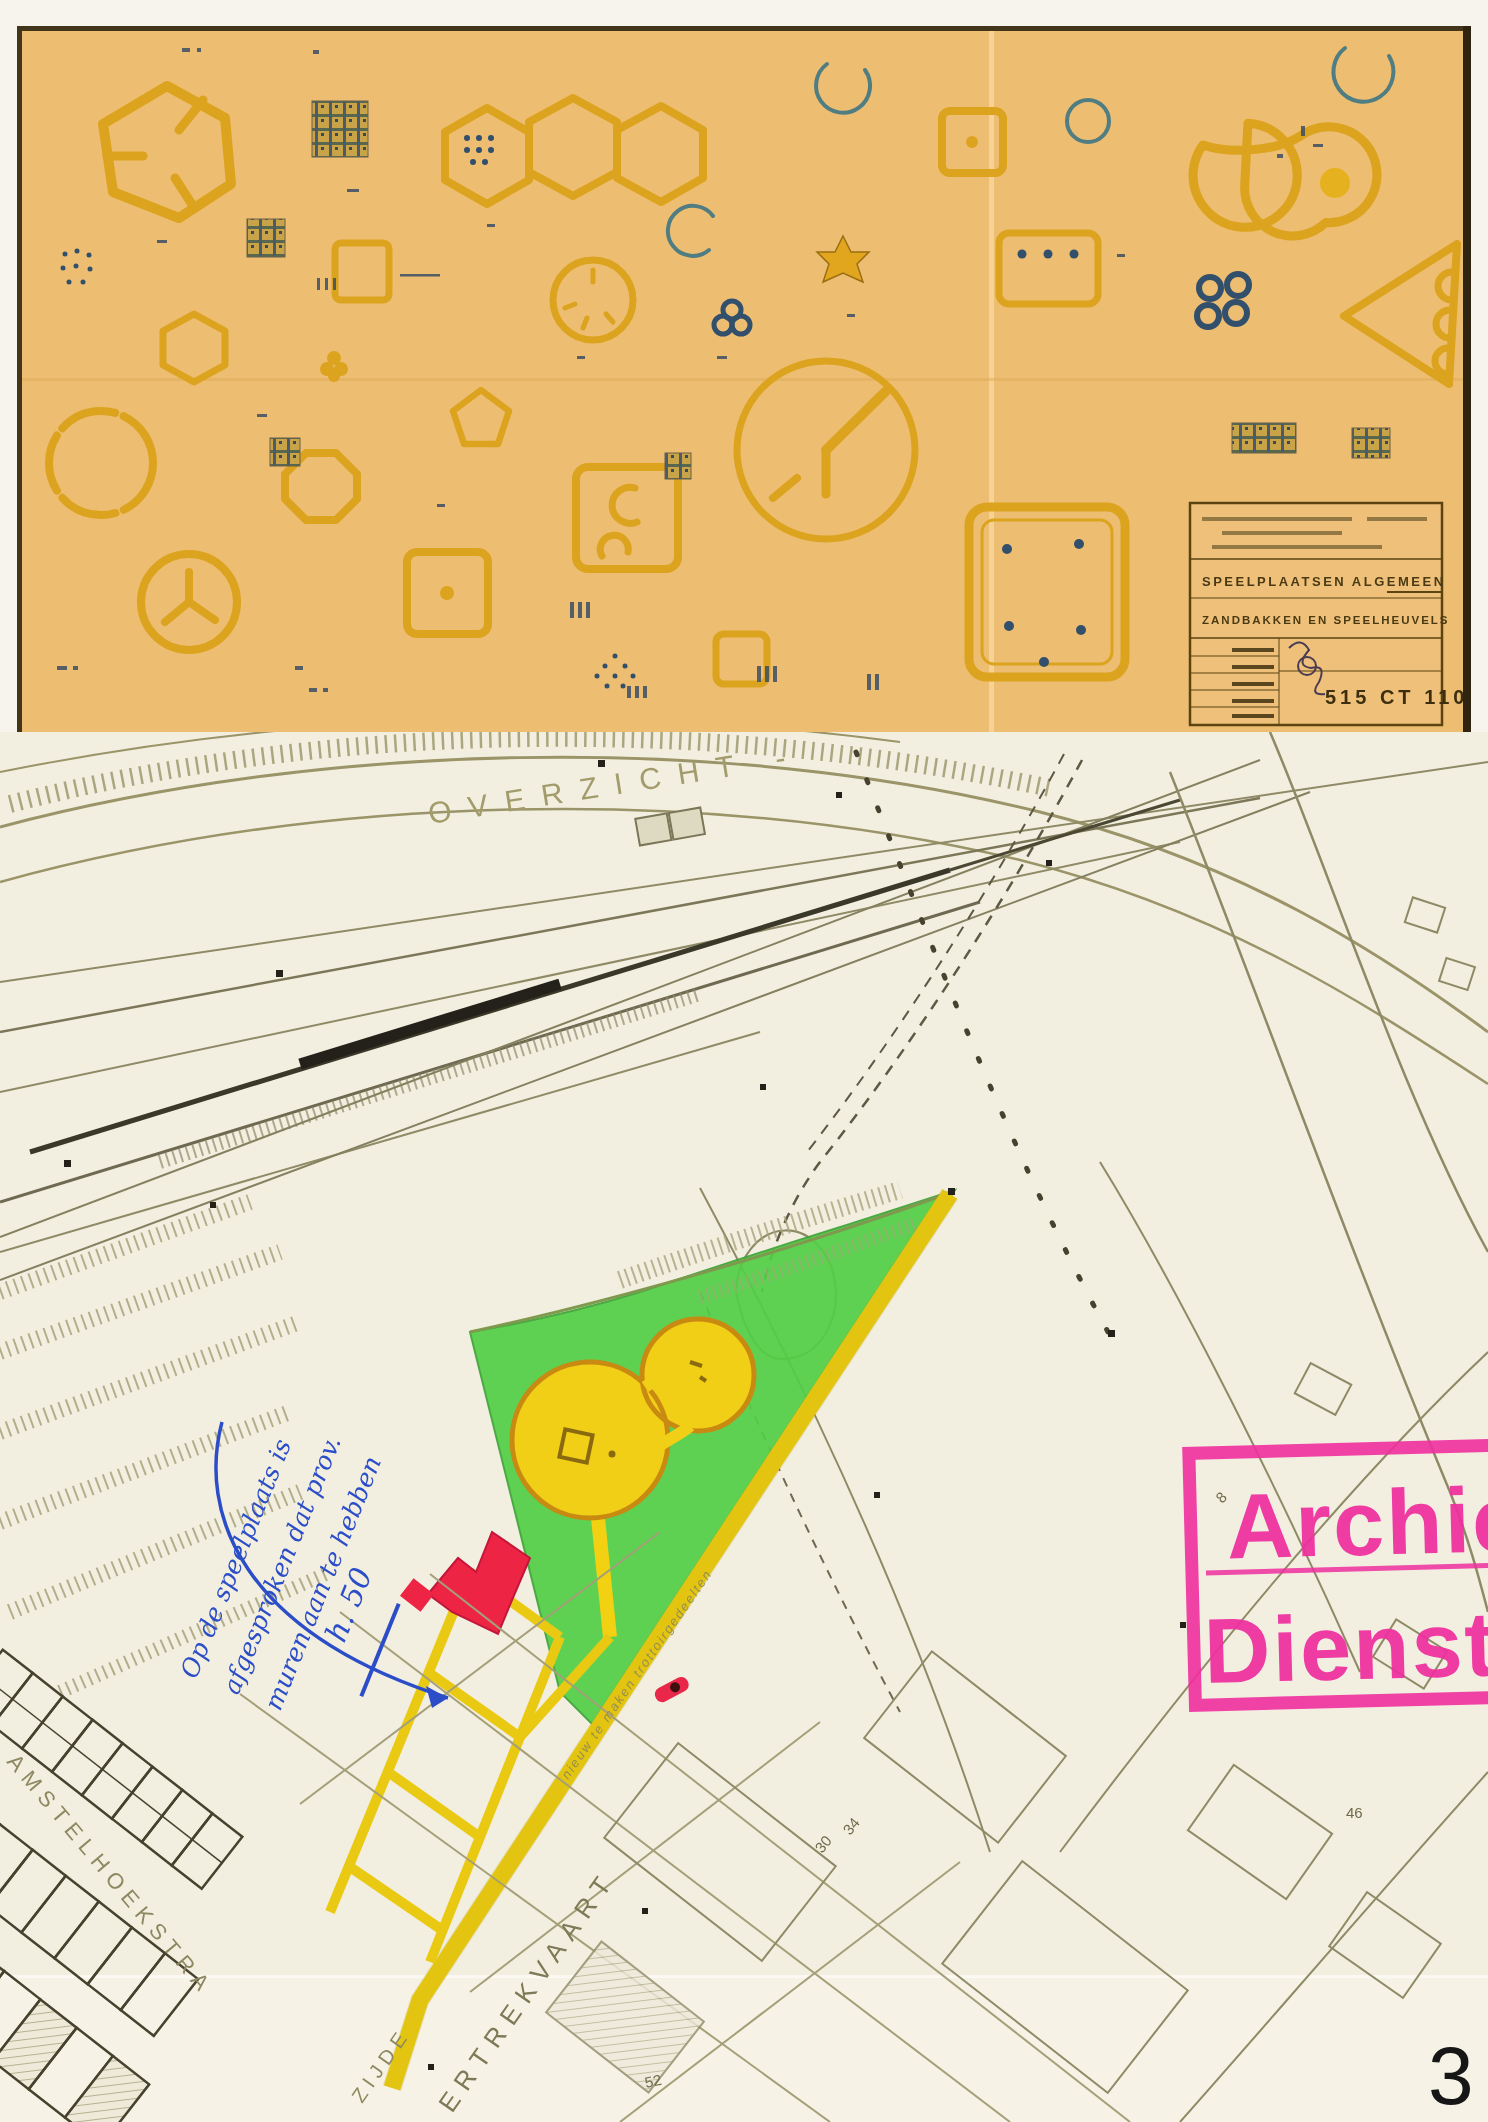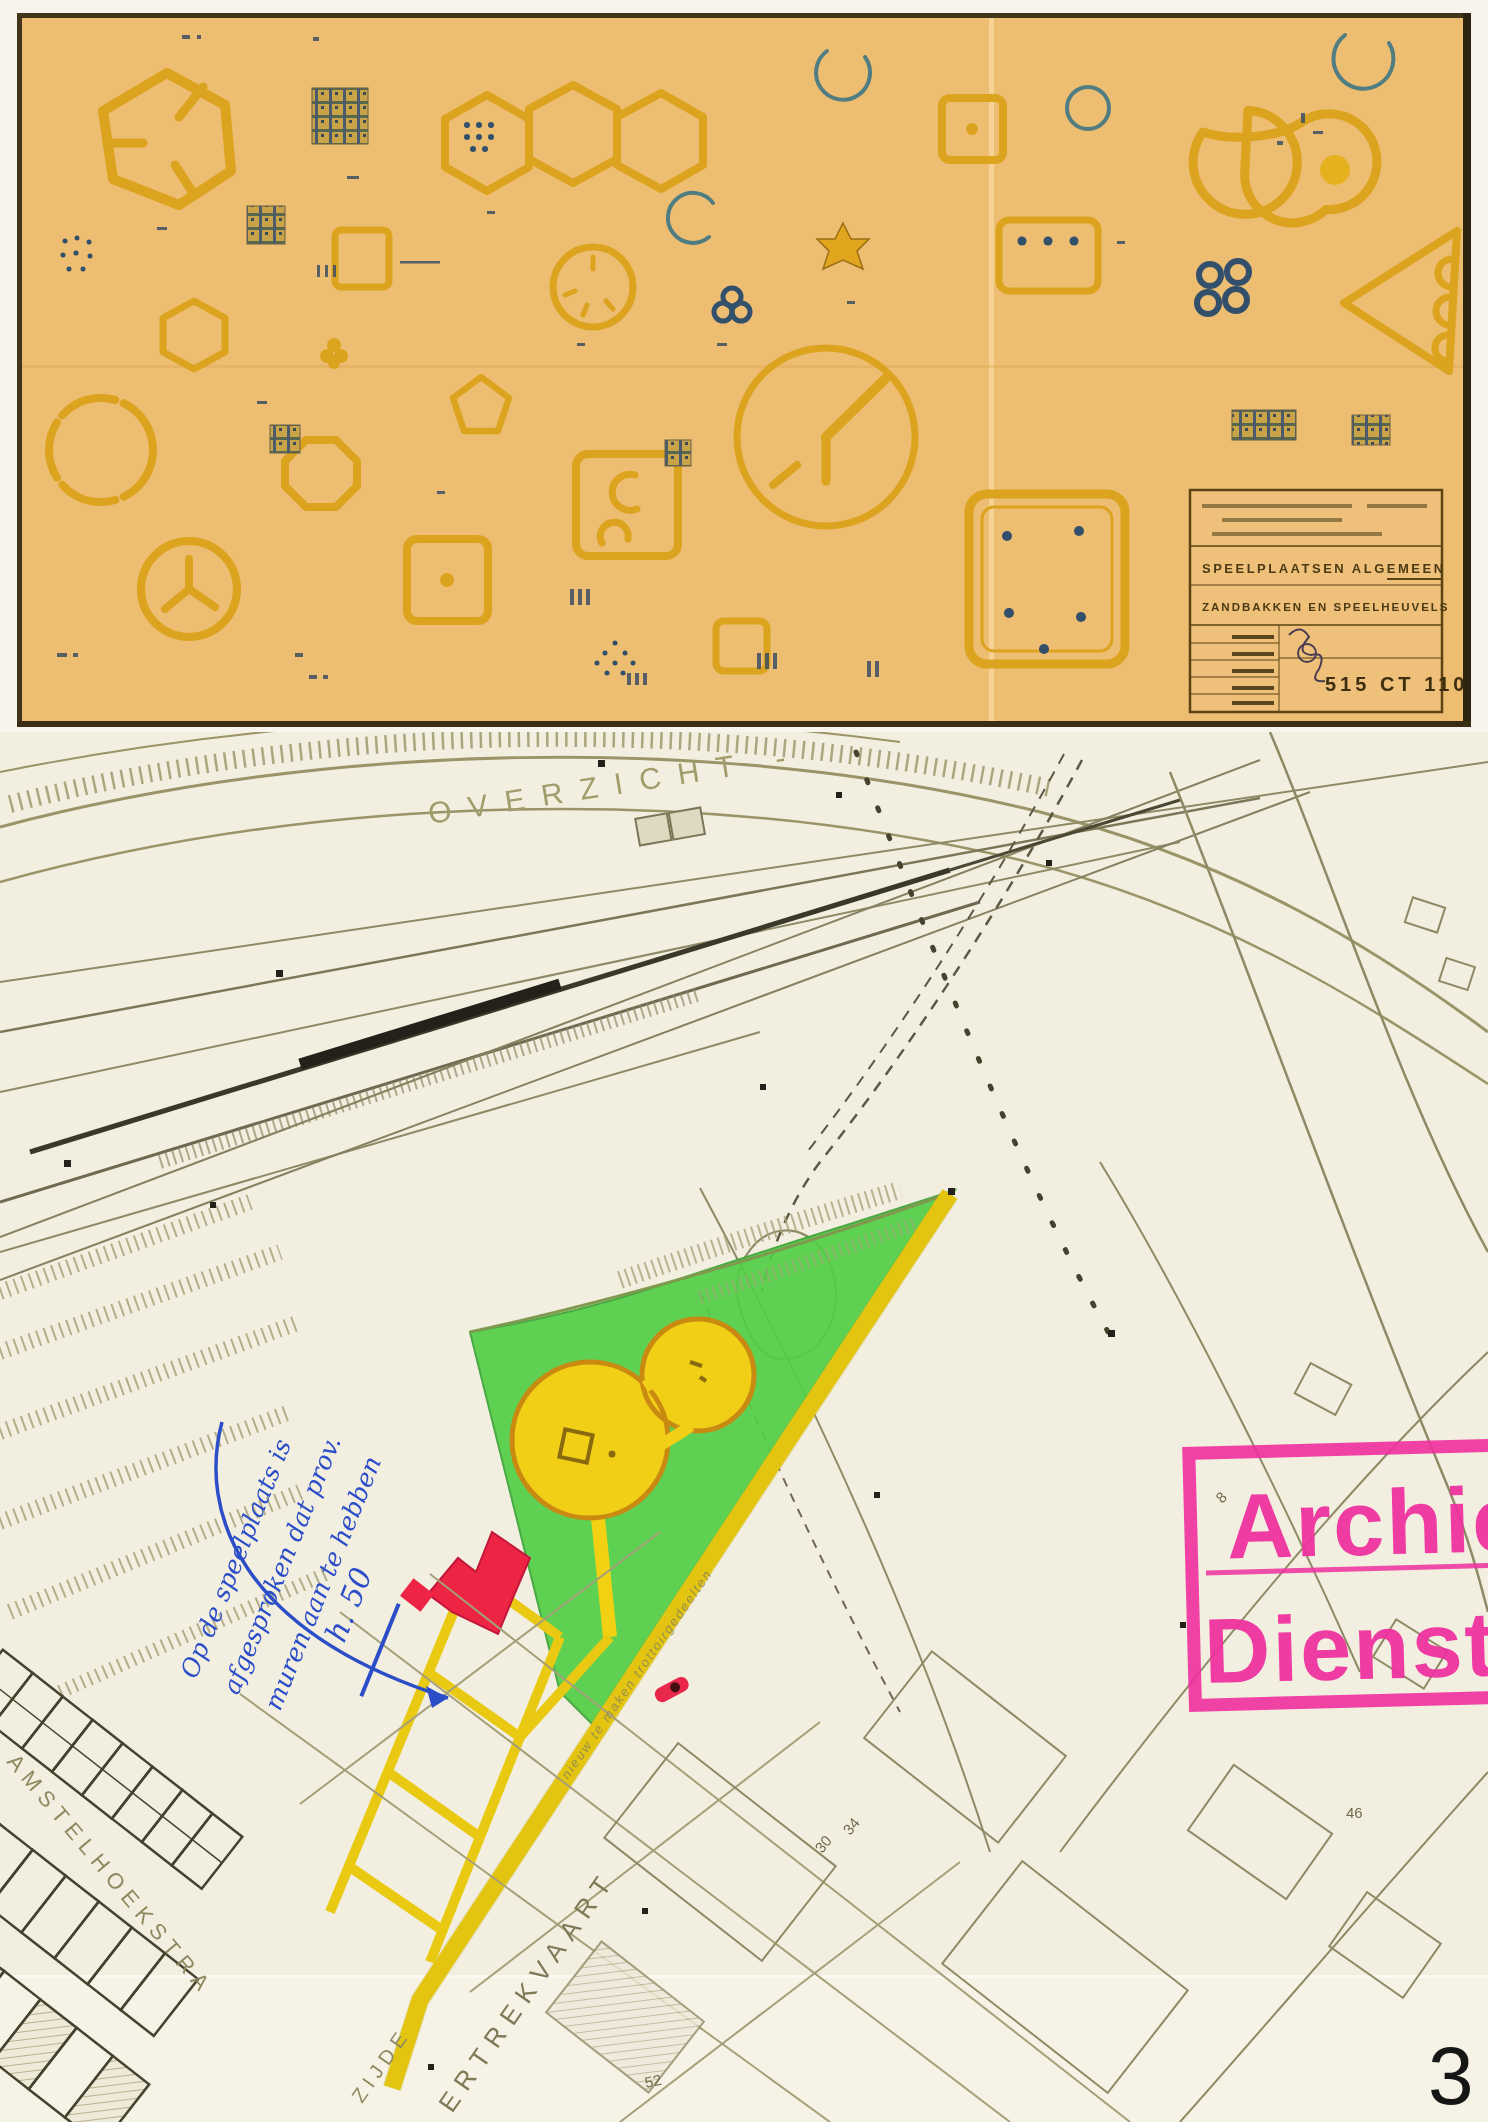--- a/index.html
+++ b/index.html
@@ -1,17 +1,17 @@
 <!DOCTYPE html>
 <html><head>
 <meta charset="utf-8">
 <style>
   html,body{margin:0;padding:0;background:#f6f4ec;}
   body{width:1488px;height:2122px;position:relative;font-family:"Liberation Sans",sans-serif;overflow:hidden;}
-  .sheet-wrap{position:absolute;left:17px;top:13px;width:1454px;height:714px;}
+  .sheet-wrap{position:absolute;left:17px;top:26px;width:1454px;height:714px;}
   .map-wrap{position:absolute;left:0;top:732px;width:1488px;height:1390px;overflow:hidden;}
   svg{display:block;}
   text{font-family:"Liberation Sans",sans-serif;}
   .tb-title{font-size:13px;font-weight:bold;letter-spacing:2.5px;fill:#4a3a14;}
   .tb-title2{font-size:11.5px;font-weight:bold;letter-spacing:2px;fill:#4a3a14;}
   .tb-num{font-size:20px;font-weight:bold;letter-spacing:4px;fill:#3c2e0e;}
   .lbl-overzicht{font-size:30px;letter-spacing:17px;fill:#a29c6c;}
   .lbl-street{font-size:22px;letter-spacing:7px;fill:#8d8860;}
   .lbl-canal{font-size:26px;letter-spacing:9px;fill:#7e7a58;}
   .lbl-zijde{font-size:20px;letter-spacing:6px;fill:#8d8860;}

